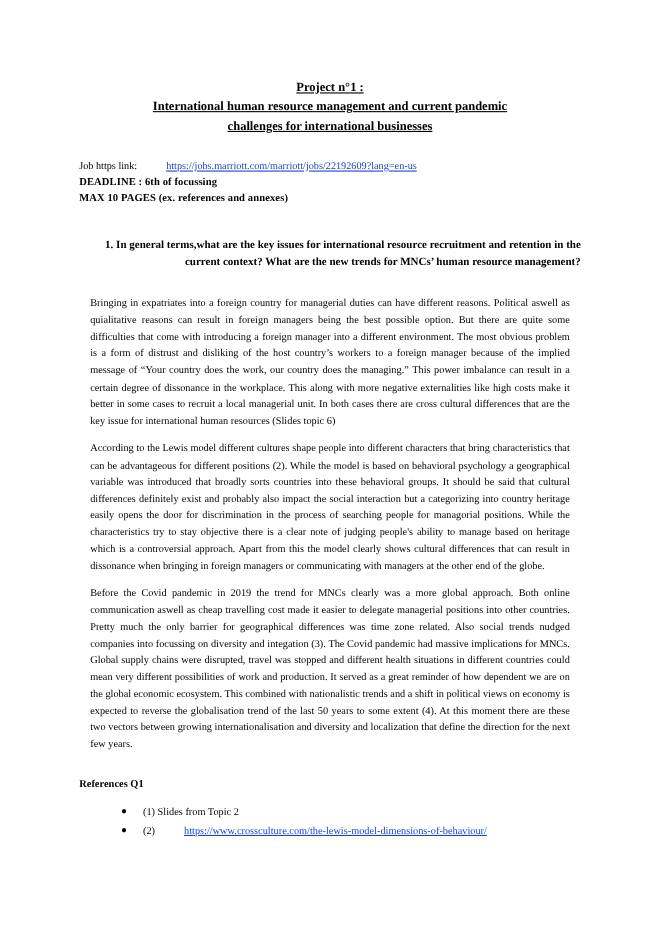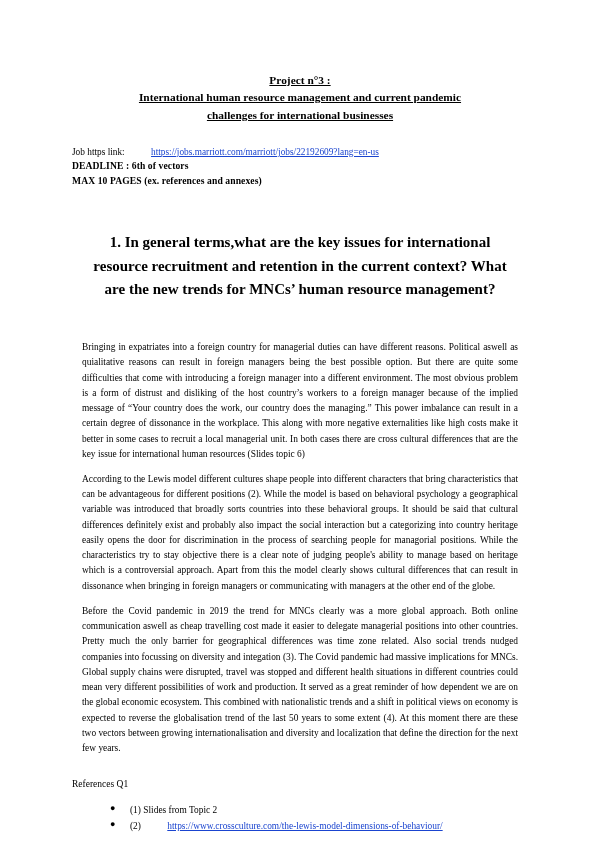--- a/index.html
+++ b/index.html
@@ -51,35 +51,35 @@
     letter-spacing: 0.1px;
   }
   a.link {
     color: #1a44cf;
     text-decoration: underline;
     word-break: break-all;
     margin-left: 24px;
   }
   .question-heading {
     font-weight: bold;
-    font-size: 15px;
+    font-size: 10px;
     line-height: 1.55;
-    text-align: center;
-    margin: 16px;
+    text-align: right;
+    margin: 0;
   }
   .body-par {
     font-size: 9.4px;
     line-height: 1.62;
     text-align: justify;
     text-justify: inter-word;
     margin: 10px;
     hyphens: none;
   }
   .refs-heading {
-    font-weight: normal;
+    font-weight: bold;
     font-size: 9.5px;
     margin: 0;
   }
   ul.ref-list {
     margin: 0;
     padding: 0 0 0 38px;
     list-style: none;
   }
   ul.ref-list li {
     font-size: 9.4px;
@@ -94,30 +94,30 @@
     font-size: 9px;
     line-height: 1.72;
   }
 </style>
 </head>
 <body>
 
 <div class="page">
 
   <h1 class="doc-title">
-    <span class="tline"><span class="u">Project n°3 :</span></span>
+    <span class="tline"><span class="u">Project n°1 :</span></span>
     <span class="tline"><span class="u">International human resource management and current pandemic</span></span>
     <span class="tline"><span class="u">challenges for international businesses</span></span>
   </h1>
 
   <div class="spacer-md"></div>
 
   <div class="meta-block">
     <div class="meta-line"><span>Job https link:</span> <a class="link" href="#">https://jobs.marriott.com/marriott/jobs/22192609?lang=en-us</a></div>
-    <div class="meta-line bold">DEADLINE : 6th of vectors</div>
+    <div class="meta-line bold">DEADLINE : 6th of focussing</div>
     <div class="meta-line bold">MAX 10 PAGES (ex. references and annexes)</div>
   </div>
 
   <div class="spacer-lg"></div>
 
   <p class="question-heading">1. In general terms,what are the key issues for international resource recruitment and retention in the current context? What are the new trends for MNCs’ human resource management?</p>
 
   <div class="spacer-sm"></div>
 
   <p class="body-par">Bringing in expatriates into a foreign country for managerial duties can have different reasons. Political aswell as quialitative reasons can result in foreign managers being the best possible option. But there are quite some difficulties that come with introducing a foreign manager into a different environment. The most obvious problem is a form of distrust and disliking of the host country’s workers to a foreign manager because of the implied message of “Your country does the work, our country does the managing.” This power imbalance can result in a certain degree of dissonance in the workplace. This along with more negative externalities like high costs make it better in some cases to recruit a local managerial unit. In both cases there are cross cultural differences that are the key issue for international human resources (Slides topic 6)</p>

